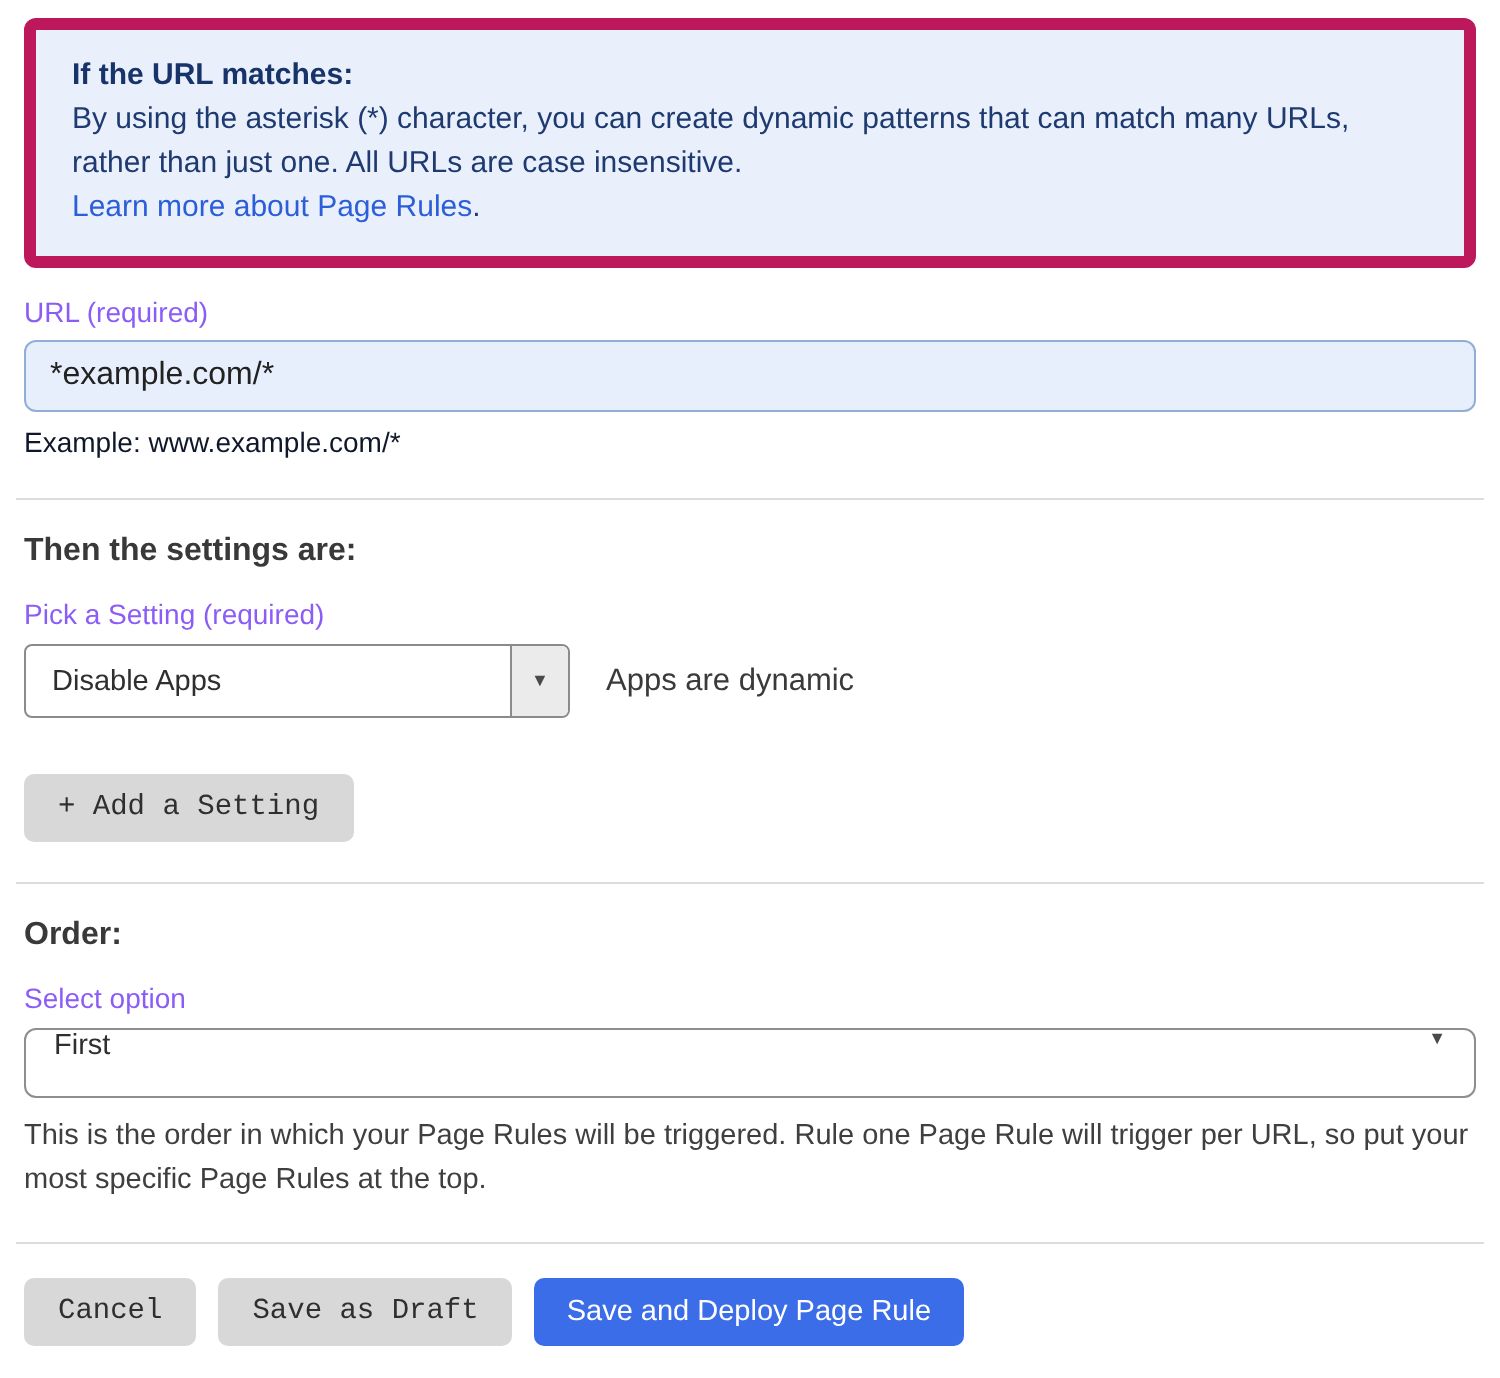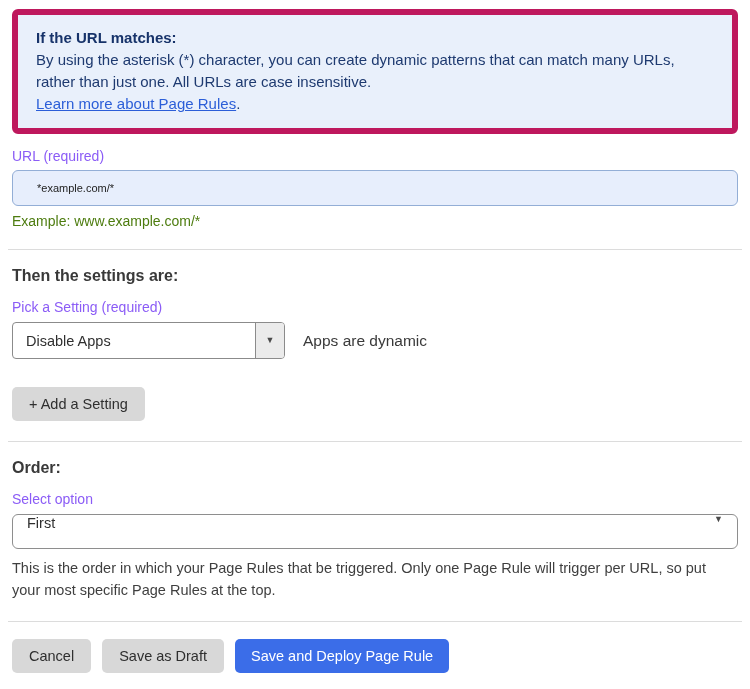--- a/index.html
+++ b/index.html
@@ -23,49 +23,49 @@
   .info-box {
     background: #e9f0fb;
     border: 6px solid #be185d;
     border-radius: 6px;
     padding: 12px 18px 13px 18px;
     color: #1e3a70;
     font-size: 15px;
     line-height: 22px;
   }
   .info-heading { font-weight: bold; color: #17336a; }
-  .info-link { color: #2b5ed8; text-decoration: underline; cursor: pointer; text-align: center; }
+  .info-link { color: #2b5ed8; cursor: pointer; text-align: center; }
   .info-suffix { color: #1e3a70; }
 
   .field-label {
     display: block;
     margin-top: 14px;
     font-size: 14px;
     color: #8b5cf6;
   }
 
   .url-input {
     display: block;
     width: 100%;
     height: 36px;
     margin-top: 6px;
     background: #e7eefc;
     border: 1px solid #93aed6;
     border-radius: 6px;
-    padding: 0 24px;
+    padding: 0 12px;
     font-family: "Liberation Sans", sans-serif;
-    font-size: 11px;
+    font-size: 16px;
     color: #222222;
     outline: none;
   }
 
   .helper {
     margin-top: 7px;
     font-size: 14px;
-    color: #4d7c0f;
+    color: #0f172a;
   }
 
   hr.divider {
     border: none;
     border-top: 1px solid #dcdcdc;
     margin: 20px -4px 0 -4px;
   }
 
   h2.section-heading {
     font-size: 16px;
@@ -122,20 +122,21 @@
     border: none;
     border-radius: 5px;
     height: 34px;
     font-size: 14.5px;
     cursor: pointer;
   }
   .gray-btn {
     background: #d8d8d8;
     color: #2f2f2f;
     padding: 0 17px;
+    font-family: Liberation Mono, monospace;
   }
   .add-btn { margin-top: 28px; }
 
   .order-select {
     display: flex;
     justify-content: space-between;
     width: 100%;
     height: 35px;
     margin-top: 7px;
     background: #ffffff;
@@ -202,21 +203,21 @@
 
   <h2 class="section-heading">Order:</h2>
 
   <label class="field-label">Select option</label>
 
   <div class="order-select">
     <span>First</span>
     <span class="tri">▼</span>
   </div>
 
-  <div class="helper order-helper">This is the order in which your Page Rules that be triggered. Only one Page Rule will trigger per URL, so put your most specific Page Rules at the top.</div>
+  <div class="helper order-helper">This is the order in which your Page Rules will be triggered. Rule one Page Rule will trigger per URL, so put your most specific Page Rules at the top.</div>
 
   <hr class="divider">
 
   <div class="footer">
     <button class="gray-btn">Cancel</button>
     <button class="gray-btn">Save as Draft</button>
     <button class="blue-btn">Save and Deploy Page Rule</button>
   </div>
 
 </div>

